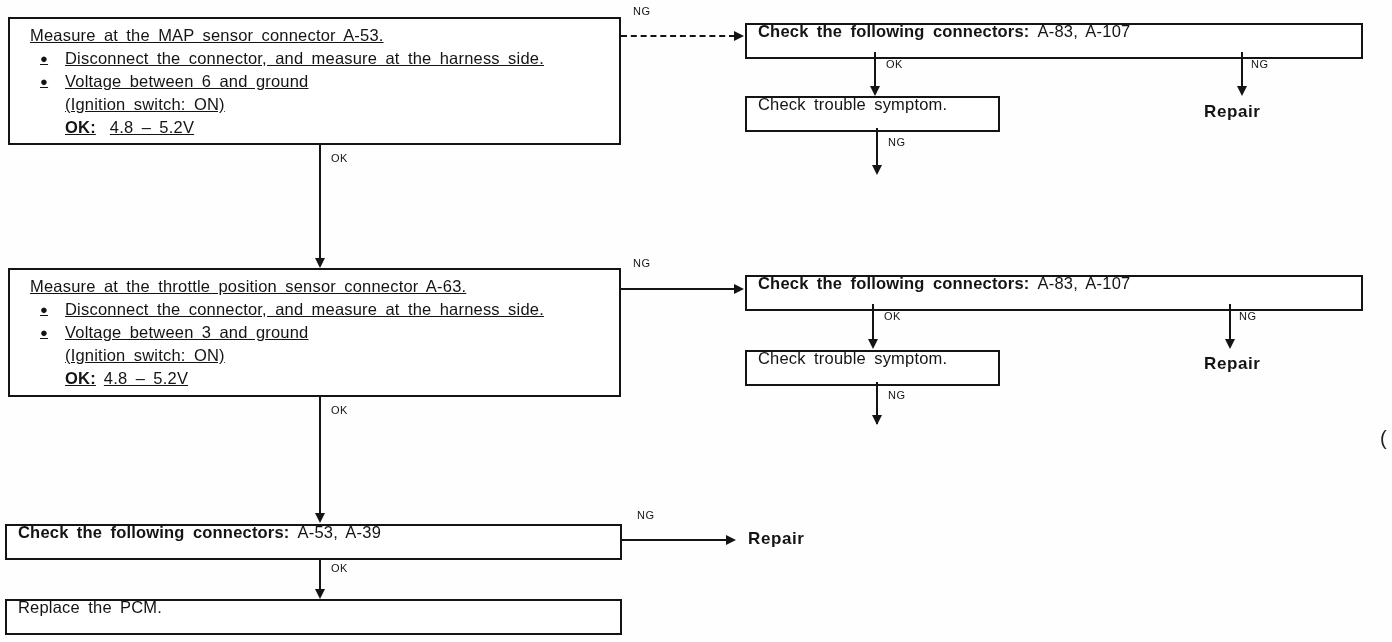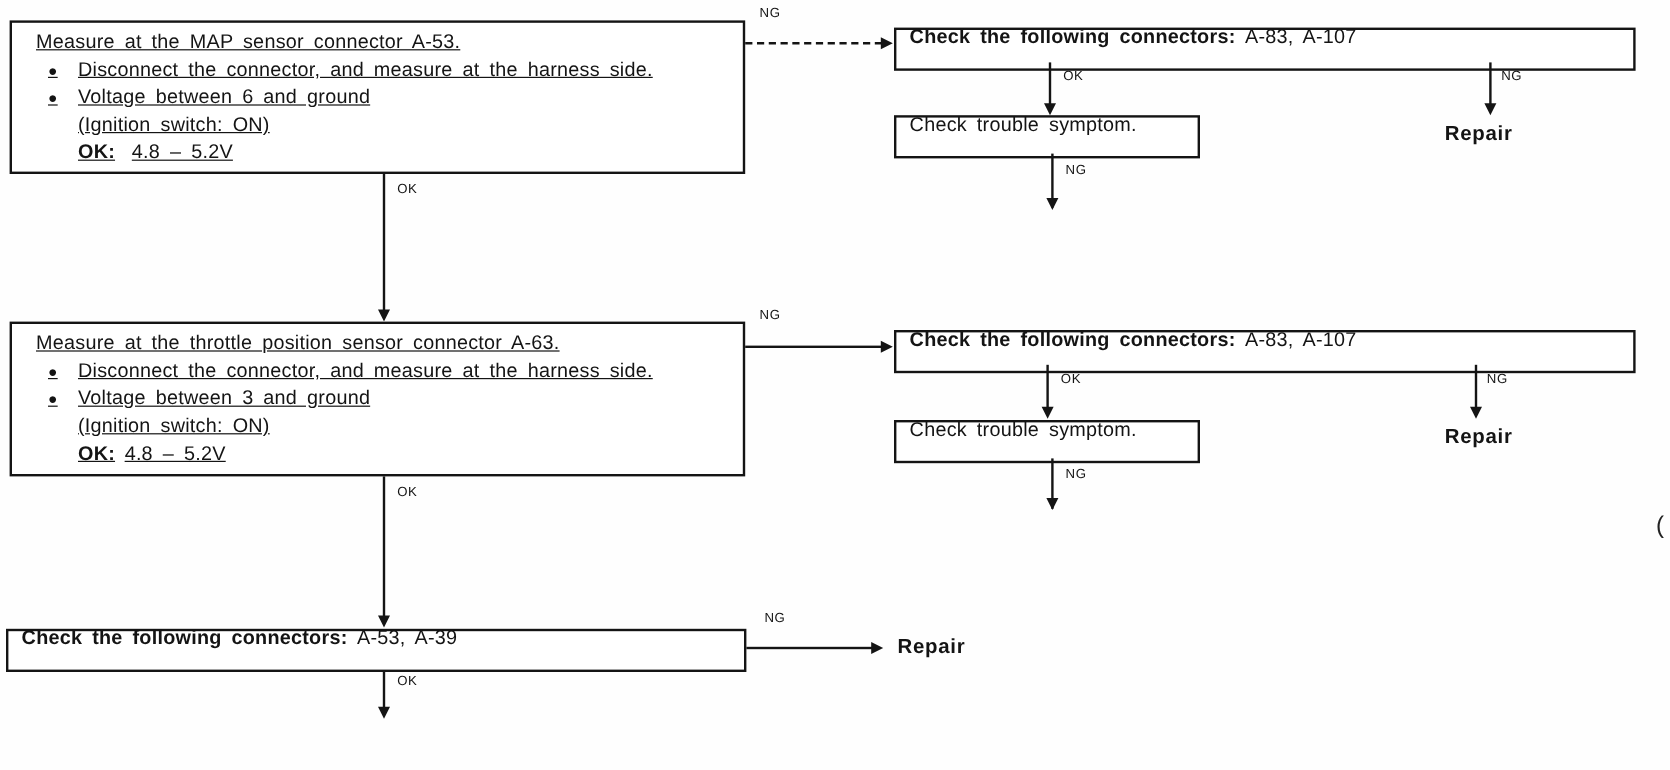--- a/index.html
+++ b/index.html
@@ -114,20 +114,23 @@
 
   <div class="hline" style="left:622px; top:539px; width:105px;"></div>
   <div class="head-right" style="left:726px; top:535px;"></div>
   <div class="edge-label" style="left:637px; top:509px;">NG</div>
   <div class="repair-label" style="left:748px; top:529px;">Repair</div>
 
   <div class="vline" style="left:319px; top:559px; height:32px;"></div>
   <div class="head-down" style="left:315px; top:589px;"></div>
   <div class="edge-label" style="left:331px; top:562px;">OK</div>
 
+  <div class="box single-box" style="left:5px; top:599px; width:617px; height:35px;">
+    <span>Replace the PCM.</span>
+  </div>
 
   <div class="hline-dashed" style="left:621px; top:35px; width:114px;"></div>
   <div class="head-right" style="left:734px; top:31px;"></div>
   <div class="edge-label" style="left:633px; top:5px;">NG</div>
 
   <div class="box single-box" style="left:745px; top:23px; width:618px; height:29px;">
     <span class="bold">Check the following connectors:</span>
     <span class="val">A-83, A-107</span>
   </div>
 

